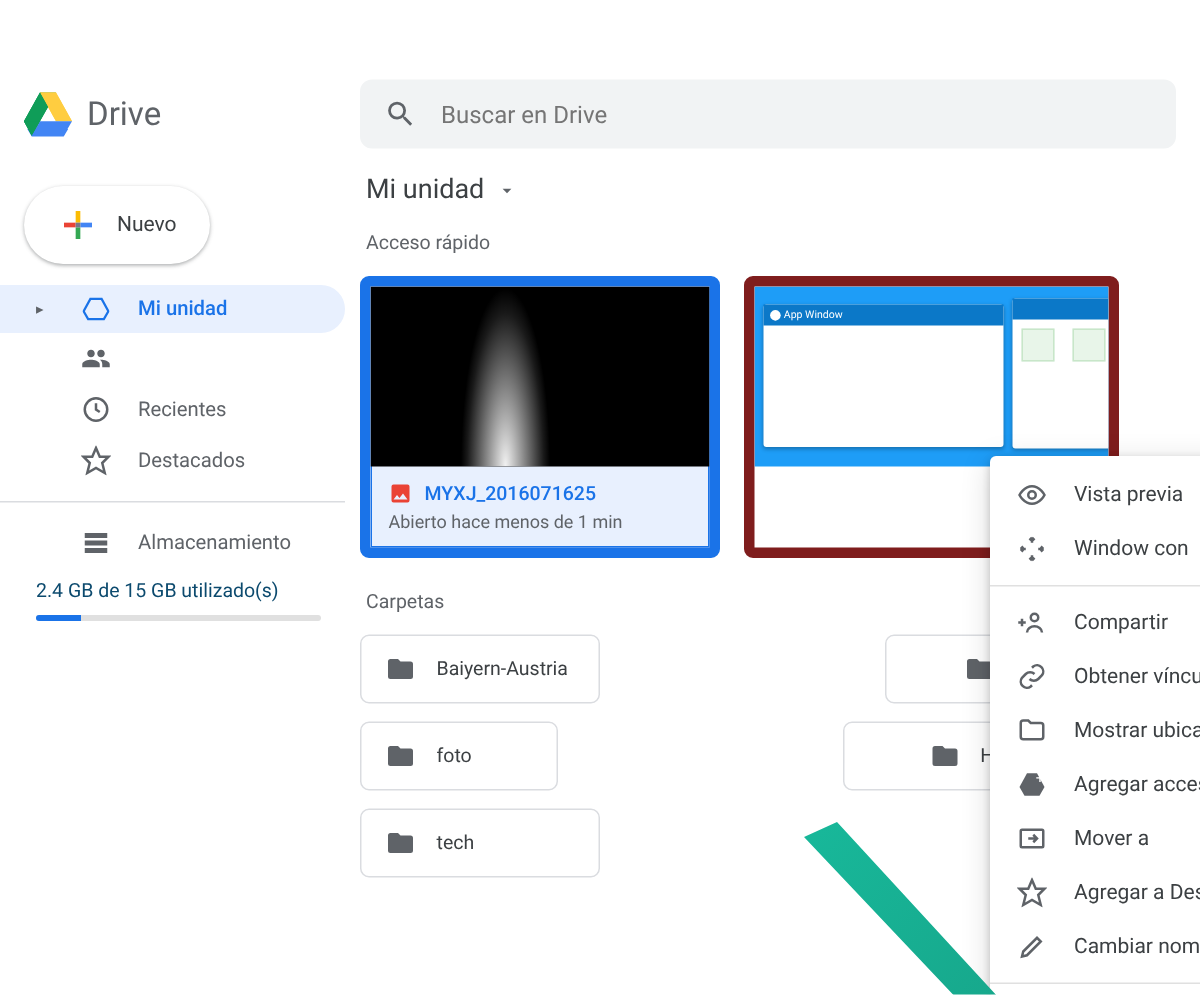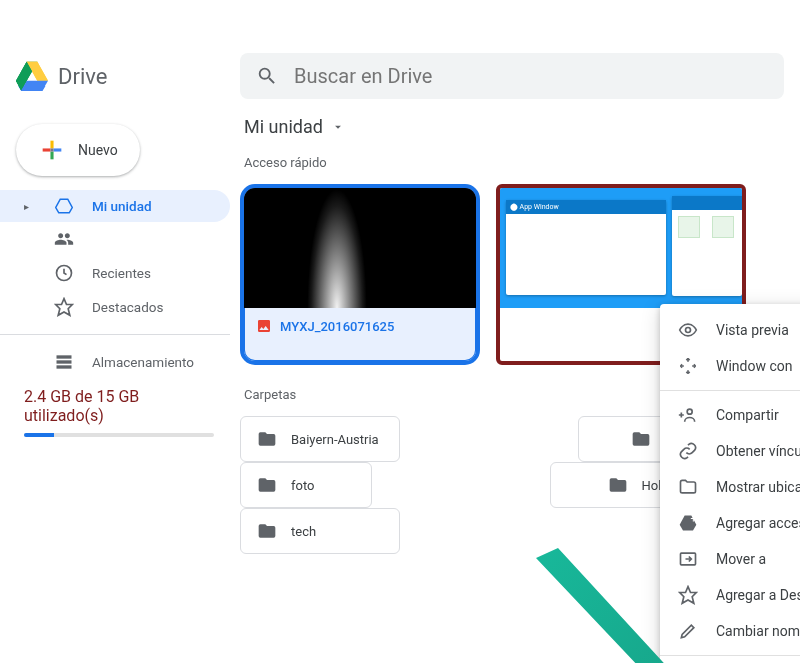--- a/index.html
+++ b/index.html
@@ -4,55 +4,55 @@
 <style>
   * { box-sizing: border-box; margin: 0; padding: 0; font-family: "Google Sans", Roboto, Arial, sans-serif; }
   body { background: #fff; width: 800px; height: 663px; overflow: hidden; color: #202124; }
   .root { display: flex; flex-direction: column; height: 100%; margin-top: 44px; }
 
   
   .header { display: flex; align-items: center; height: 64px; padding: 0 16px; }
   .logo { display: flex; align-items: center; gap: 10px; width: 224px; }
   .logo-text { font-size: 22px; color: #5f6368; }
   .search { flex: 1; background: #f1f3f4; border-radius: 8px; display: flex; align-items: center; padding: 0 16px; height: 46px; gap: 16px; }
-  .search input { border: none; background: transparent; font-size: 20px; color: #5f6368; outline: none; flex: 1; }
+  .search input { border: none; background: transparent; font-size: 16px; color: #5f6368; outline: none; flex: 1; }
 
   
   .body { display: flex; flex: 1; overflow: hidden; }
 
   
   .sidebar { width: 240px; padding: 8px 10px 8px 0; flex-shrink: 0; }
   .new-btn { display: inline-flex; align-items: center; gap: 12px; padding: 12px 22px; border-radius: 28px; box-shadow: 0 1px 3px rgba(60,64,67,.3), 0 1px 2px rgba(60,64,67,.15); margin: 8px 0 14px 16px; font-size: 14px; color: #3c4043; cursor: pointer; }
   .nav { }
   .nav-item { display: flex; align-items: center; gap: 18px; padding: 7px 10px 7px 24px; border-radius: 0 20px 20px 0; font-size: 13.5px; color: #5f6368; cursor: pointer; }
   .nav-item.active { background: #e8f0fe; color: #1a73e8; font-weight: 500; }
   .nav-item .chevron { width: 12px; font-size: 10px; color: #5f6368; }
   .nav-item .nicon { width: 20px; display: flex; justify-content: center; }
   .divider { height: 1px; background: #dadce0; margin: 10px 0 10px 0; }
   .storage { padding: 0 16px 0 24px; }
-  .storage-text { font-size: 16px; color: #7f1d1d; margin: 8px 0; }
+  .storage-text { font-size: 13px; color: #0c4a6e; margin: 8px 0; }
   .bar { height: 4px; background: #e0e0e0; border-radius: 2px; overflow: hidden; }
   .bar-fill { height: 100%; background: #1a73e8; width: 16%; }
   .buy { color: #1a73e8; font-size: 13.5px; margin-top: 18px; display: block; line-height: 1.4; cursor: pointer; }
 
   
   .main { flex: 1; padding: 0 8px 0 0; overflow: hidden; position: relative; }
   .crumb { display: flex; align-items: center; gap: 8px; padding: 8px 0 12px 4px; font-size: 18px; color: #3c4043; }
   .crumb .drop { color: #5f6368; }
   .section-label { font-size: 13px; color: #5f6368; margin: 6px 4px 14px; }
   .quick-row { display: flex; gap: 16px; margin-bottom: 22px; }
-  .card { width: 240px; border: 4px solid #7f1d1d; border-radius: 6px; overflow: hidden; }
-  .card.sel { border-color: #1a73e8; box-shadow: 0 0 0 1px #1a73e8 inset; background: #e8f0fe; border-radius: 15px; }
+  .card { width: 240px; border: 7px solid #7f1d1d; border-radius: 6px; overflow: hidden; }
+  .card.sel { border-color: #1a73e8; box-shadow: 0 0 0 1px #1a73e8 inset; background: #e8f0fe; }
   .thumb { height: 120px; background: #000; position: relative; overflow: hidden; }
   .thumb.blue { background: #1e9df7; }
   .thumb .spray { position: absolute; left: 40%; top: 0; width: 60px; height: 120px; background: radial-gradient(ellipse at 50% 100%, rgba(255,255,255,.95), rgba(255,255,255,.1) 60%, transparent 70%); transform: translateX(-50%); }
   .card-meta { padding: 10px 12px; }
   .card-title { font-size: 13px; color: #1a73e8; font-weight: 500; display: flex; align-items: center; gap: 8px; }
   .card-sub { font-size: 12px; color: #5f6368; margin-top: 4px; }
-  .folders-grid { display: flex; flex-wrap: wrap; }
+  .folders-grid { display: flex; flex-wrap: wrap; gap: 12px; }
   .folder { width: 240px; border: 1px solid #dadce0; border-radius: 6px; padding: 12px 16px; display: flex; align-items: center; gap: 14px; font-size: 13px; color: #3c4043; }
   .folder.narrow { width: 150px; justify-content: flex-end; }
 
   
   .ctx { position: absolute; left: 420px; top: 196px; width: 310px; background: #fff; border-radius: 4px; box-shadow: 0 2px 6px rgba(0,0,0,.2), 0 4px 20px rgba(0,0,0,.15); padding: 8px 0; z-index: 50; }
   .ctx-item { display: flex; align-items: center; gap: 18px; padding: 8px 18px; font-size: 14px; color: #3c4043; cursor: pointer; position: relative; }
   .ctx-item .ci { width: 20px; display: flex; justify-content: center; color: #5f6368; }
   .ctx-div { height: 1px; background: #e0e0e0; margin: 6px 0; }
 
   
@@ -187,20 +187,21 @@
           <div class="thumb">
             <div class="spray"></div>
           </div>
           <div class="card-meta">
             <div class="card-title">
               <svg width="16" height="16" viewBox="0 0 24 24" fill="#ea4335">
                   <path d="M21 19V5a2 2 0 00-2-2H5a2 2 0 00-2 2v14a2 2 0 002 2h14a2 2 0 002-2zM8.5 13.5l2.5 3 3.5-4.5L19 18H5l3.5-4.5z"></path>
                 </svg>
               <span>MYXJ_2016071625</span>
             </div>
+            <div class="card-sub">Abierto hace menos de 1 min</div>
           </div>
         </div>
 
         <div class="card" style="width:250px">
           <div class="thumb blue">
             <div class="mock-win a">
                 <div class="mock-bar">⬤ App Window</div>
               </div>
             <div class="mock-win b"><div class="mock-bar"></div><span class="mock-ico"></span><span class="mock-ico"></span></div>
           </div>

